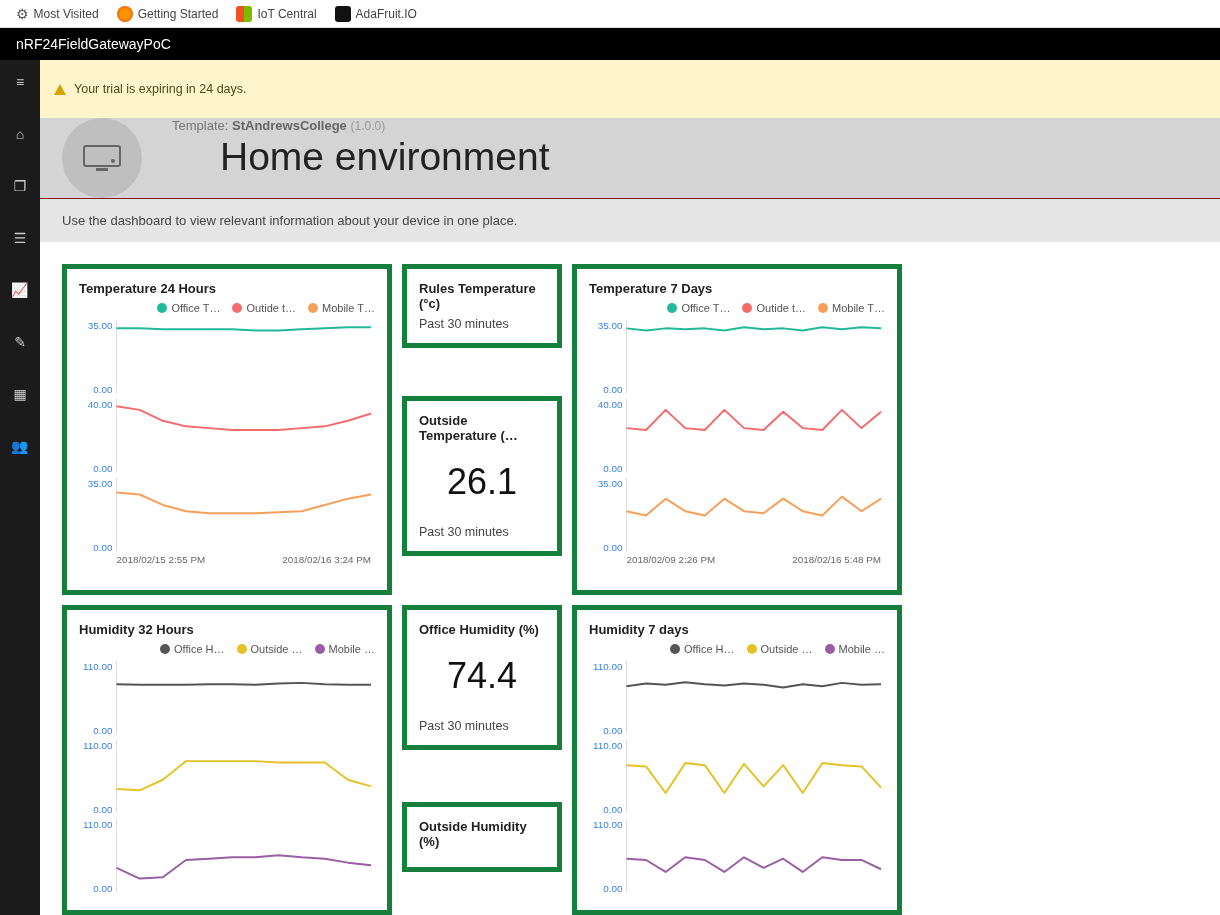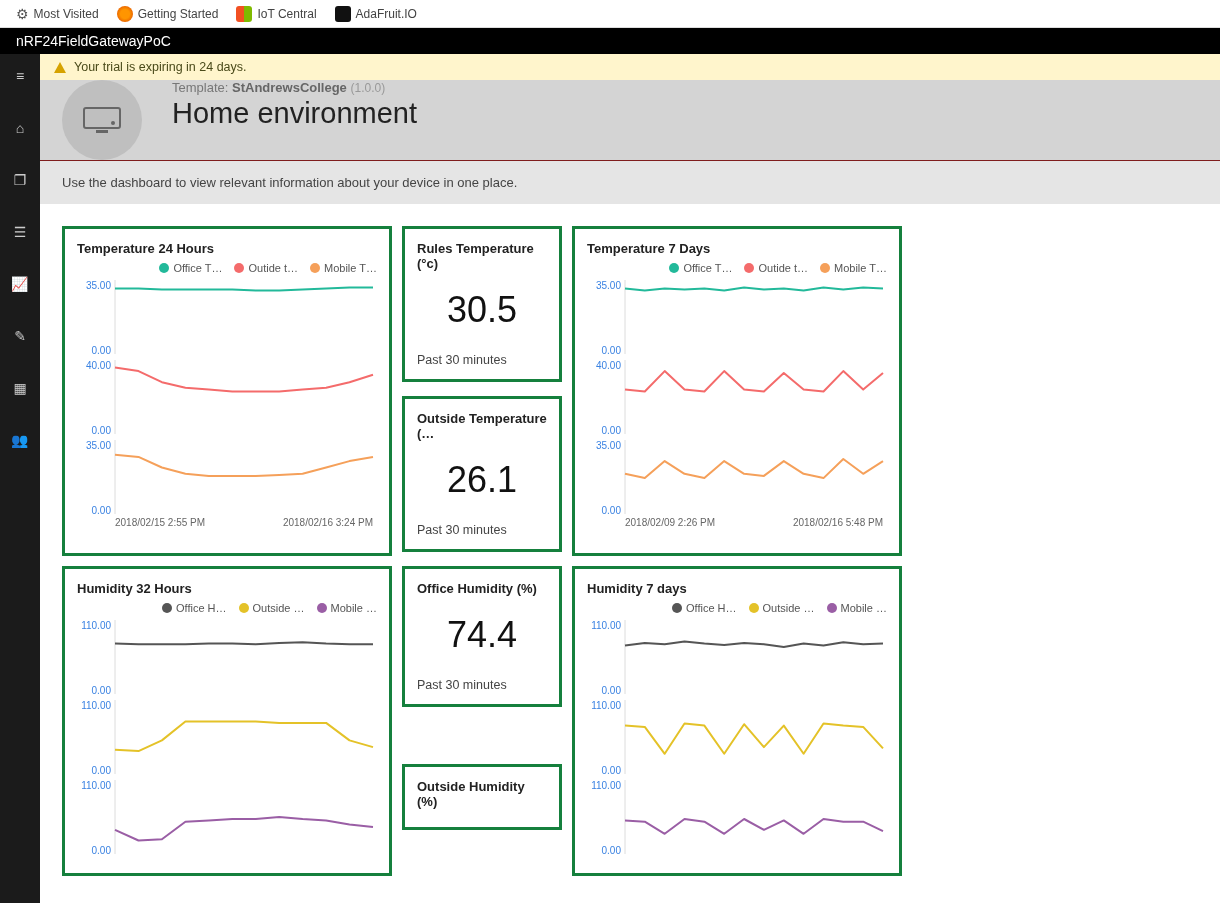--- a/index.html
+++ b/index.html
@@ -37,21 +37,21 @@
         linear-gradient(0deg,transparent 52%, #ffb900 52%);
         background-color:#fff; }
   .ada { background:#111; }
 
   
   .app-bar {
     background: #000;
     color: #fff;
     font-size: 14px;
     padding: 10px 16px;
-    height: 26px;
+    height: 32px;
     display: flex;
     align-items: center;
   }
 
   .layout {
     display: flex;
     align-items: stretch;
   }
   
   .sidebar {
@@ -71,21 +71,21 @@
     cursor: pointer;
     font-size: 14px;
   }
 
   .main { flex: 1; }
 
   
   .warning {
     background: #fff5cc;
     color: #4a4a1a;
-    padding: 6px 14px;
+    padding: 22px 14px;
     font-size: 12.5px;
     display: flex;
     align-items: center;
     gap: 8px;
   }
   .warning .wicon {
     width: 0; height: 0;
     border-left: 6px solid transparent;
     border-right: 6px solid transparent;
     border-bottom: 11px solid #d6a200;
@@ -113,24 +113,25 @@
     color: #666;
     font-size: 30px;
   }
   .template-line {
     font-size: 13px;
     color: #777;
   }
   .template-line .templ-name { color: #666; font-weight: 600; }
   .template-line .templ-ver { color: #999; font-size: 12px; }
   .page-title {
-    font-size: 29px;
+    font-size: 39px;
     font-weight: 400;
     color: #222;
     margin-top: 2px;
+    margin-left: 48px;
   }
   .tabs {
     display: flex;
     gap: 22px;
     margin-top: 16px;
     padding-left: 0px;
   }
   .tab {
     padding: 6px 0 10px 0;
     font-size: 13.5px;
@@ -154,21 +155,21 @@
   .dash {
     padding: 22px;
     display: grid;
     grid-template-columns: 330px 160px 330px;
     grid-auto-rows: auto;
     gap: 10px 10px;
     align-items: start;
     background: #fff;
   }
   .card {
-    border: 3px solid #15803d;
+    border: 5px solid #15803d;
     background: #fff;
     padding: 12px;
   }
   .card-title {
     font-size: 13px;
     font-weight: 700;
     color: #222;
     margin-bottom: 6px;
   }
   .kpi-value {
@@ -309,21 +310,20 @@
             <text x="34" y="236" text-anchor="end" class="axis-lbl">0.00</text>
             <line x1="38" x2="38" y1="162" y2="236" stroke="#dcdcdc"></line>
             <path d="M38.0 176.8 L61.5 178.9 L84.9 189.5 L108.4 195.8 L131.8 197.9 L155.3 197.9 L178.7 197.9 L202.2 196.9 L225.6 195.8 L249.1 189.5 L272.5 183.1 L296.0 178.9 " fill="none" stroke="#f5a05a" stroke-width="2" stroke-linejoin="round"></path>
             <text x="38" y="248" class="xaxis-lbl">2018/02/15 2:55 PM</text>
             <text x="296" y="248" text-anchor="end" class="xaxis-lbl">2018/02/16 3:24 PM</text>
           </svg>
       </div>
 
       <div class="card row1-kpi1">
         <div class="card-title">Rules Temperature (°c)</div>
-        <div class="kpi-value">30.5</div>
         <div class="kpi-sub">Past 30 minutes</div>
       </div>
 
       <div class="card row1-kpi2">
         <div class="card-title">Outside Temperature (…</div>
         <div class="kpi-value">26.1</div>
         <div class="kpi-sub">Past 30 minutes</div>
       </div>
 
       <div class="card row1-chartB">

